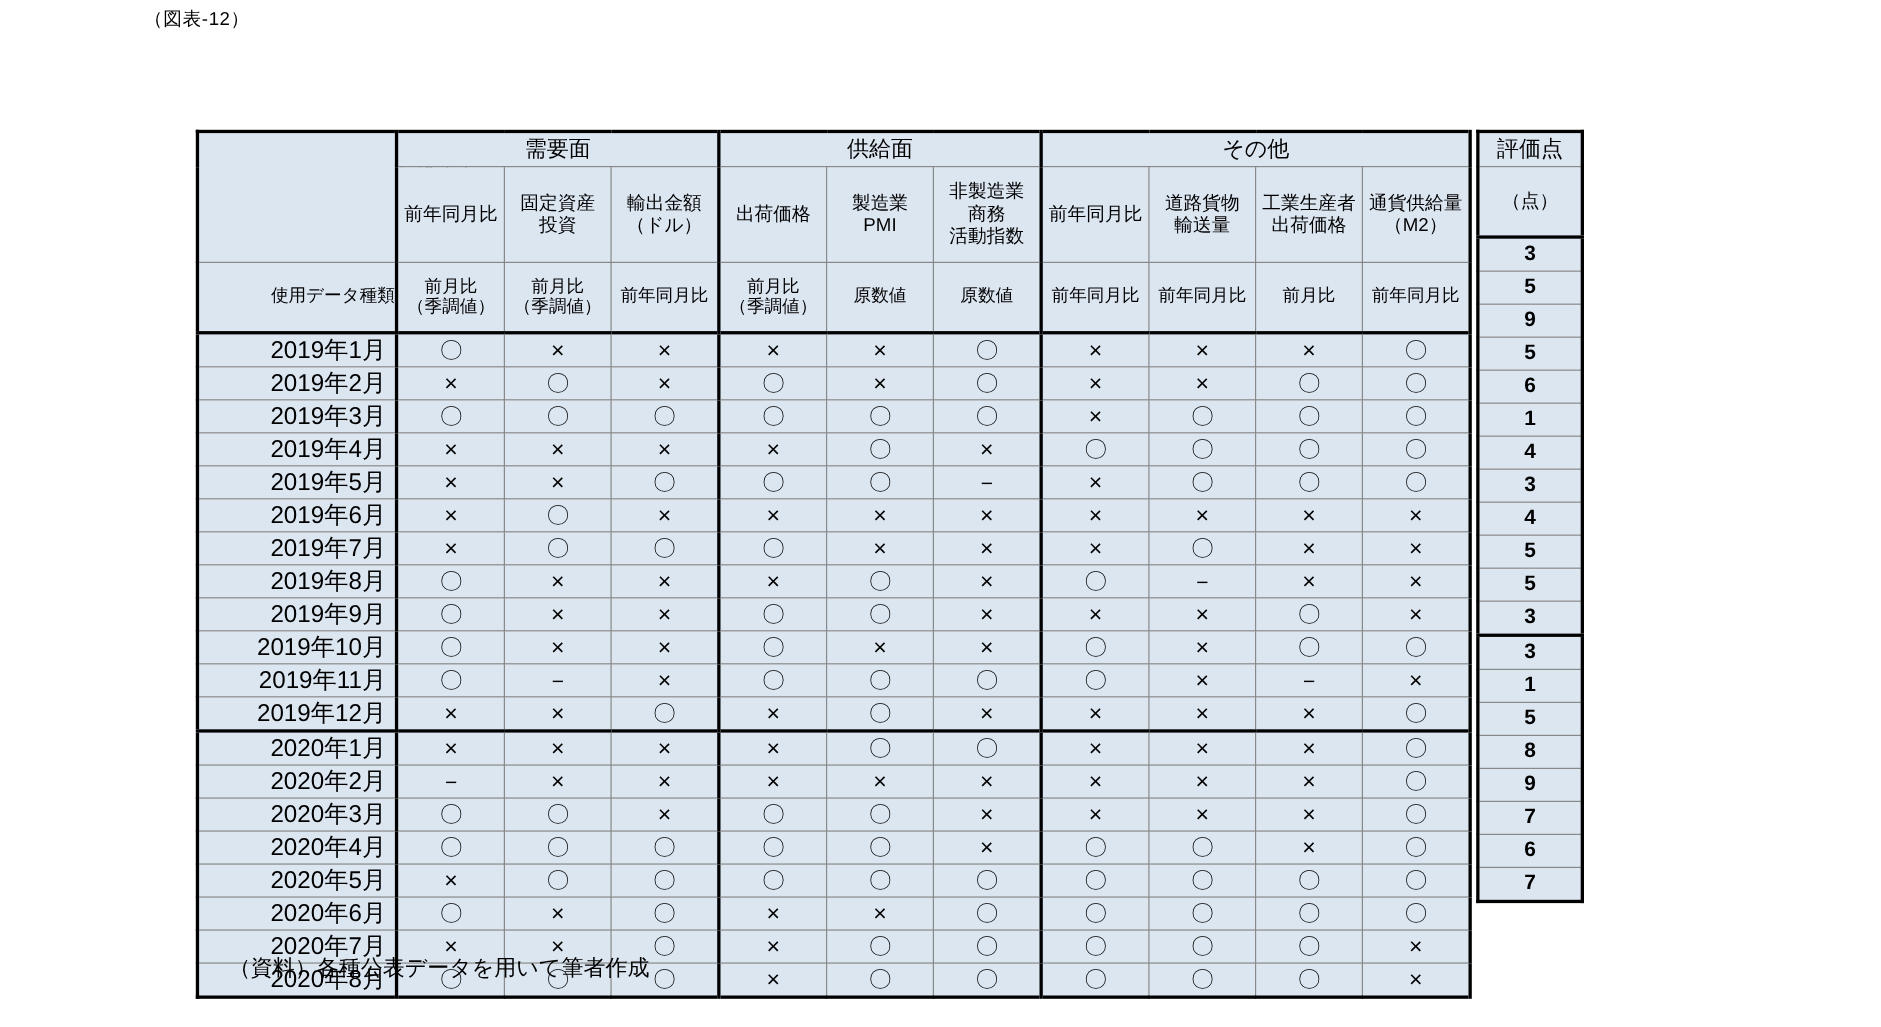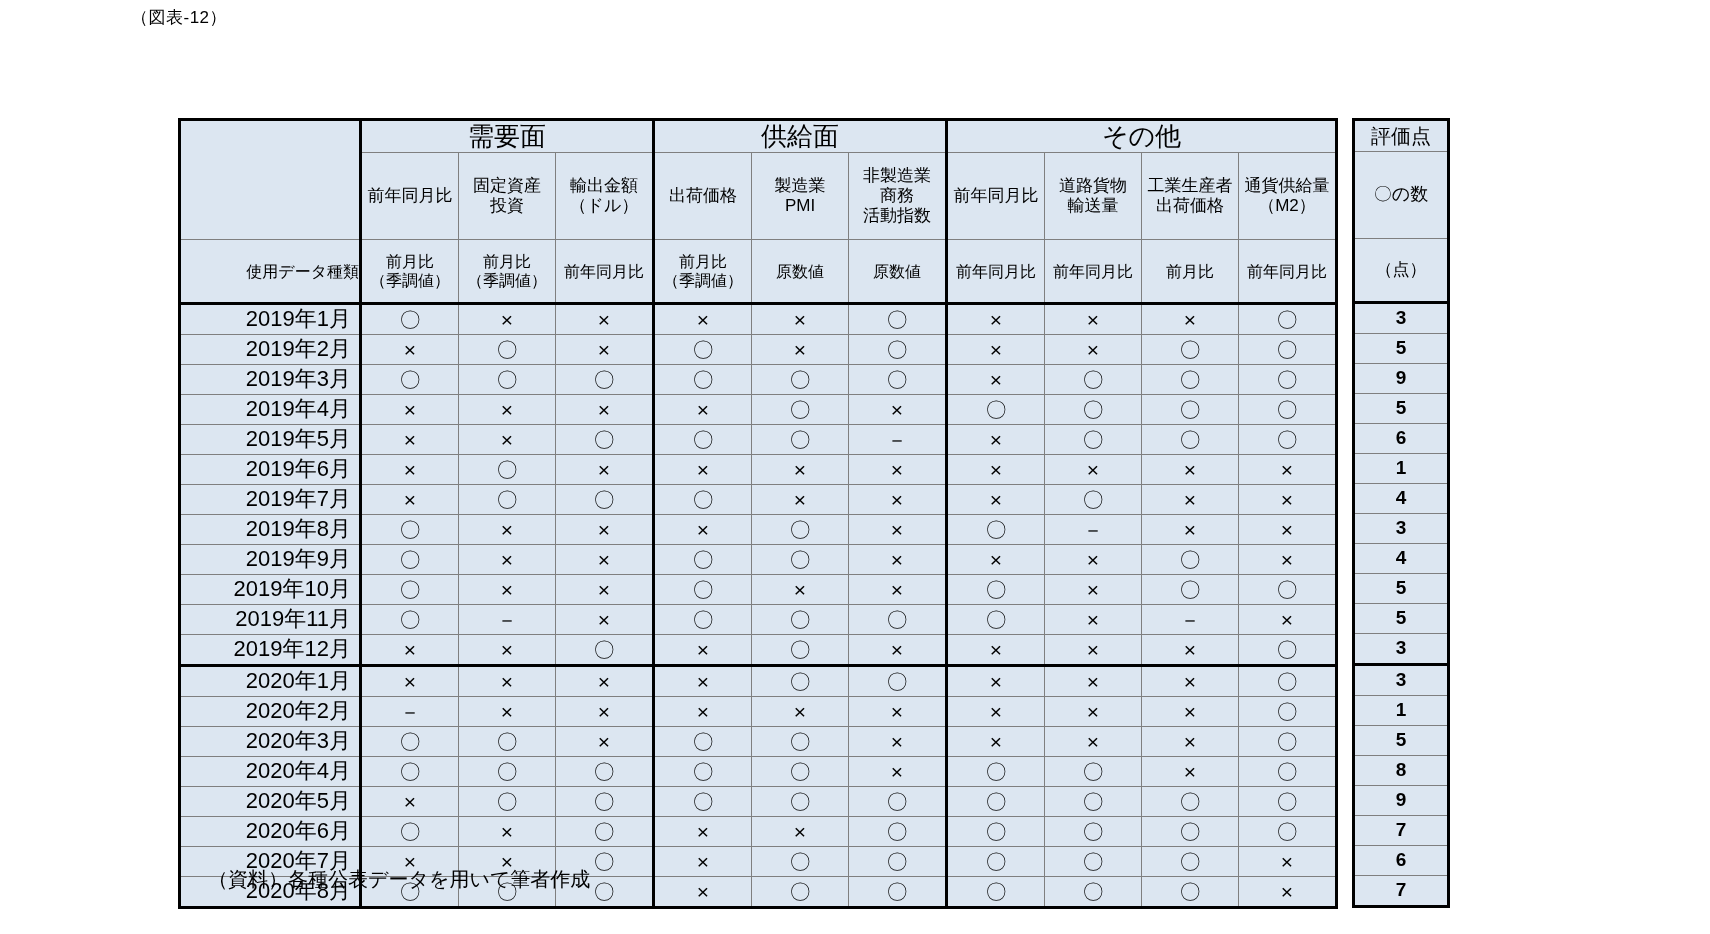--- a/index.html
+++ b/index.html
@@ -42,35 +42,35 @@
     table-layout: fixed;
   }
   .main-table {
     border-top: 3px solid #000;
     border-bottom: 3px solid #000;
     border-left: 3px solid #000;
     border-right: 3px solid #000;
   }
   .score-table {
     border: 3px solid #000;
-    margin-left: 14px;
+    margin-left: 4px;
     padding-left: 31px;
   }
   td, th {
     border: 1px solid #7f7f7f;
     padding: 0;
     text-align: center;
     vertical-align: middle;
     font-weight: normal;
     font-size: 17px;
     line-height: 1.2;
     background: #dce6f1;
   }
   .hdr-group {
-    font-size: 26px;
+    font-size: 20px;
     height: 30px;
   }
   .hdr-item {
     font-size: 17px;
     height: 86px;
   }
   .hdr-unit {
     font-size: 16px;
     height: 62px;
   }
@@ -424,23 +424,20 @@
         </tr>
       </tbody>
   </table>
 
   <table class="score-table">
     <thead>
       <tr>
         <td class="score-hdr1">評価点</td>
       </tr>
       <tr>
-        <td class="score-hdr2">〇の数</td>
-      </tr>
-      <tr>
         <td class="score-hdr3">（点）</td>
       </tr>
     </thead>
     <tbody>
         <tr>
           <td class="score-cell thick-top">3</td>
         </tr>
         <tr>
           <td class="score-cell">5</td>
         </tr>

